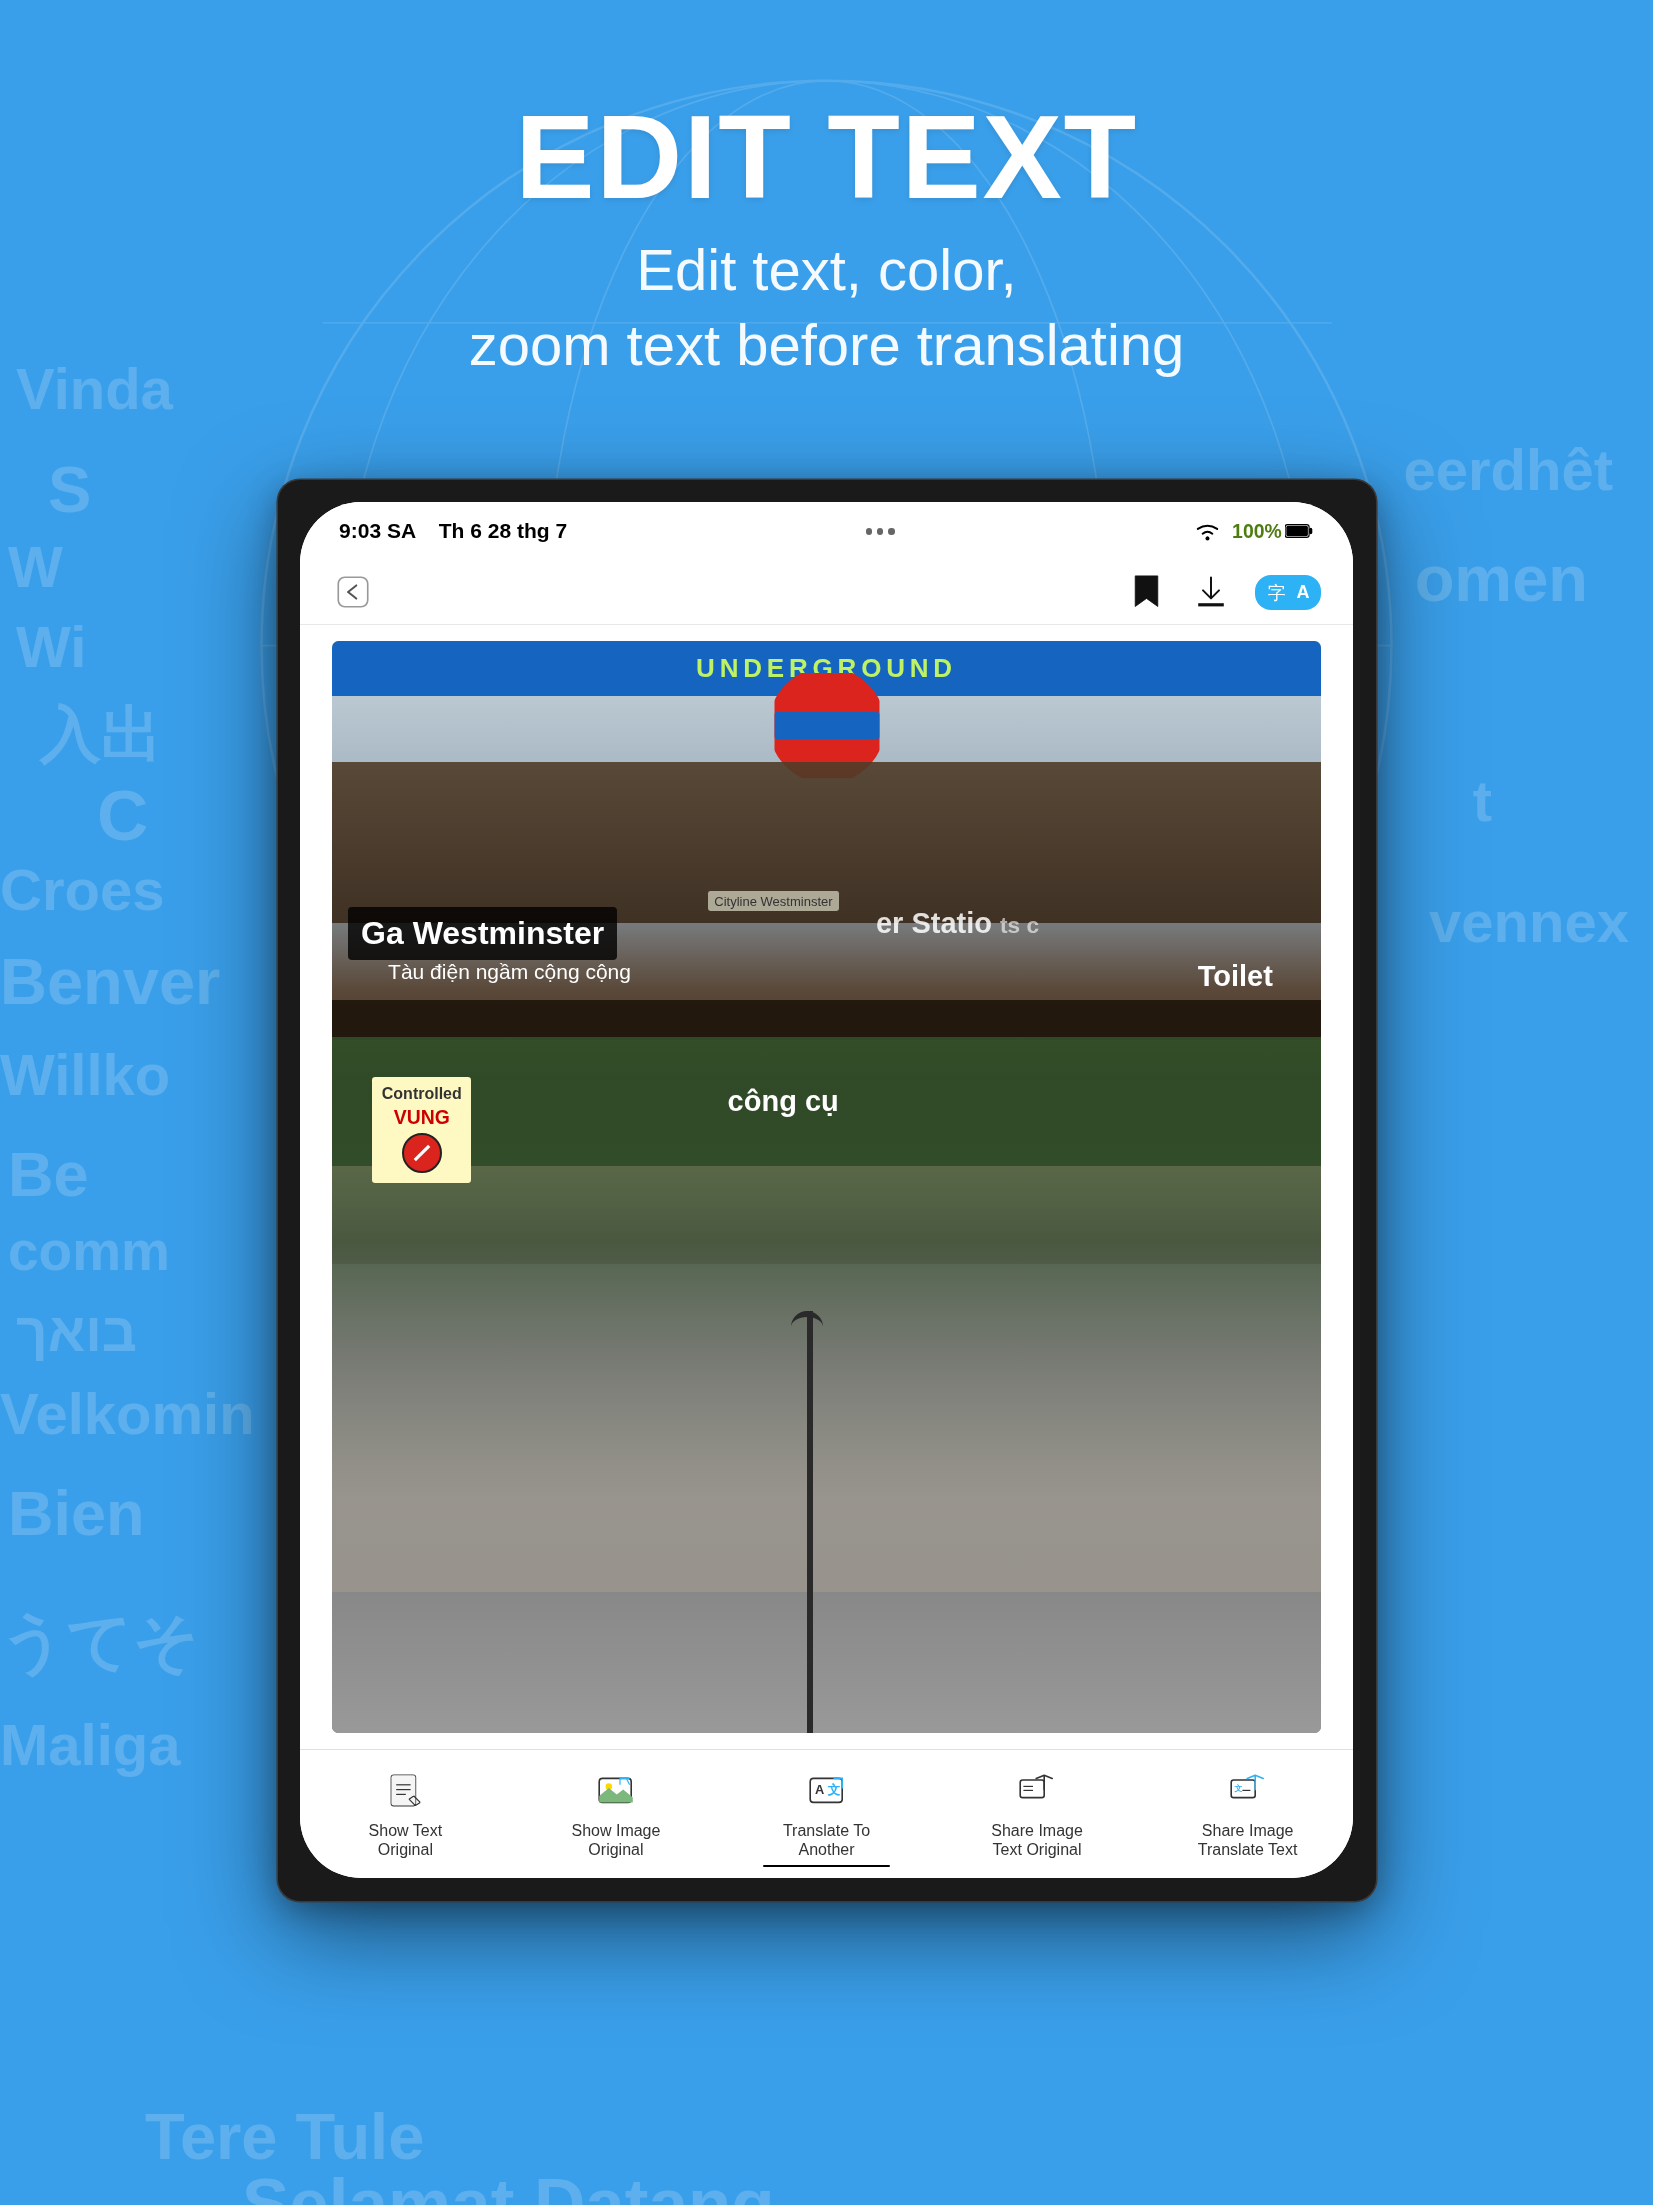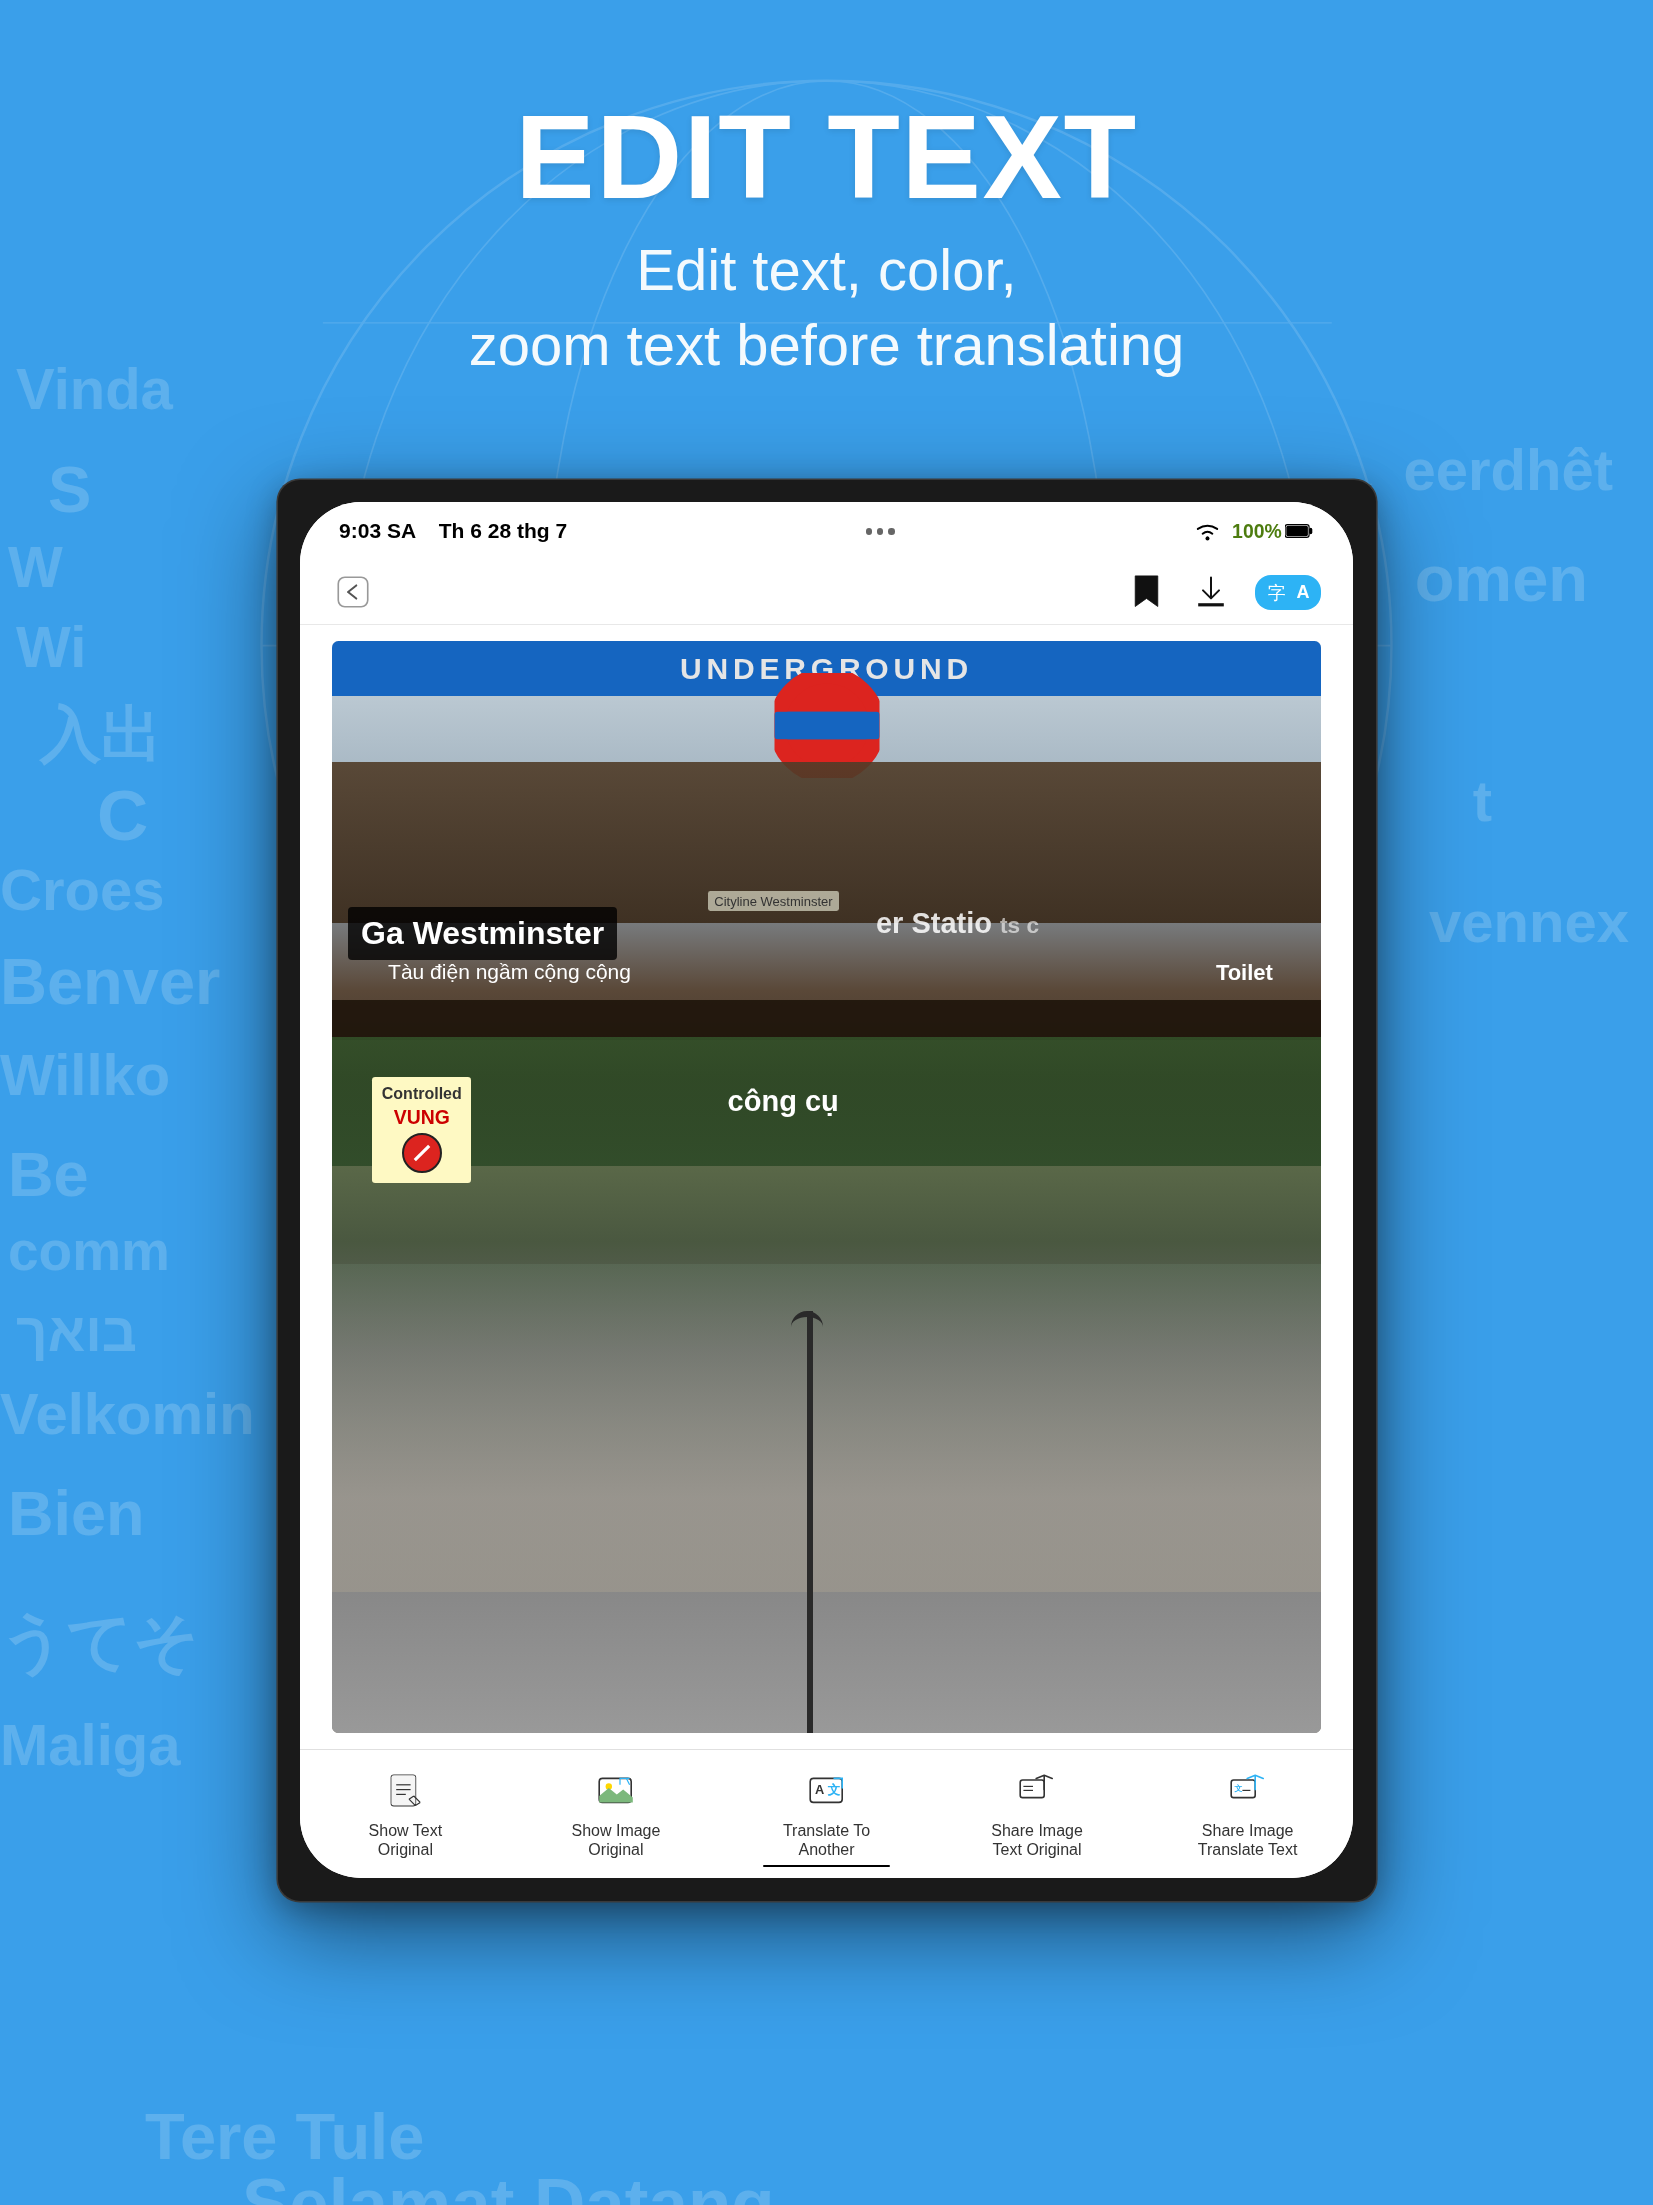--- a/index.html
+++ b/index.html
@@ -356,21 +356,21 @@
             <span class="translate-badge-text">A</span>
           </div>
         </div>
       </div>
 
       <div class="image-area">
 
         <div style="position:absolute;top:0;left:0;right:0;height:100%;background:linear-gradient(180deg,#c8d4dc 0%,#a8b8c4 12%,#8a9aa8 22%,#5a4838 32%,#3a3028 40%,#5a6848 48%,#4a5840 55%,#666666 65%,#777777 72%,#888888 80%,#999 88%,#aaa 100%)"></div>
 
         <div style="position:absolute;top:0;left:0;right:0;height:55px;background:#1565c0;display:flex;align-items:center;justify-content:center;">
-          <span style="color:#e5e5e5;font-size:30px;font-weight:900;letter-spacing:4.8px;">UNDERGROUND</span>
+          <span style="color:#bef264;font-size:26px;font-weight:900;letter-spacing:4.8px;">UNDERGROUND</span>
         </div>
 
         <div style="position:absolute;top:32px;left:50%;transform:translateX(-50%);width:105px;height:105px;">
           <svg viewBox="0 0 130 130" width="105" height="105">
             <circle cx="65" cy="65" r="62" fill="#dc241f" stroke="#dc241f" stroke-width="2"></circle>
             <rect x="0" y="48" width="130" height="34" rx="4" fill="#1565c0"></rect>
             <circle cx="65" cy="65" r="62" fill="none" stroke="#dc241f" stroke-width="20"></circle>
             <rect x="0" y="48" width="130" height="34" rx="4" fill="#1565c0"></rect>
           </svg>
         </div>
@@ -383,21 +383,21 @@
 
         <div style="position:absolute;top:266px;left:16px;background:rgba(0,0,0,0.8);color:white;padding:8px 13px;border-radius:4px;font-size:32px;font-weight:800;">Ga Westminster</div>
 
         <div style="position:absolute;top:266px;left:55%;color:rgba(255,255,255,0.85);font-size:29px;font-weight:700;">
           <span>er Statio</span>
           <span style="font-size:22.6px;opacity:0.7"> ts c</span>
         </div>
 
         <div style="position:absolute;top:319px;left:16px;color:white;font-size:21px;margin-left:40px;">Tàu điện ngầm cộng cộng</div>
 
-        <div style="position:absolute;top:319px;right:48px;color:white;font-size:22px;font-weight:600;">Toilet</div>
+        <div style="position:absolute;top:319px;right:48px;color:white;font-size:29px;font-weight:600;">Toilet</div>
 
         <div style="position:absolute;top:359px;left:0;right:0;height:40px;background:rgba(30,20,10,0.9);"></div>
 
         <div style="position:absolute;top:396px;left:0;right:0;height:129px;background:linear-gradient(180deg,rgba(50,80,40,0.9) 0%,rgba(40,70,35,0.8) 100%);"></div>
 
         <div style="position:absolute;top:436px;left:40px;background:#fef9c3;padding:6.5px 9.7px;border-radius:3.2px;font-size:16px;font-weight:700;color:#333;text-align:center;line-height:1.3;">
           Controlled<br>
           <span style="font-size:19.4px;color:#c00">VUNG</span>
           <div style="width:40px;height:40px;border-radius:50%;background:#dc241f;border:2.4px solid #222;margin:3.2px auto;display:flex;align-items:center;justify-content:center;">
             <svg width="24" height="24" viewBox="0 0 30 30">

